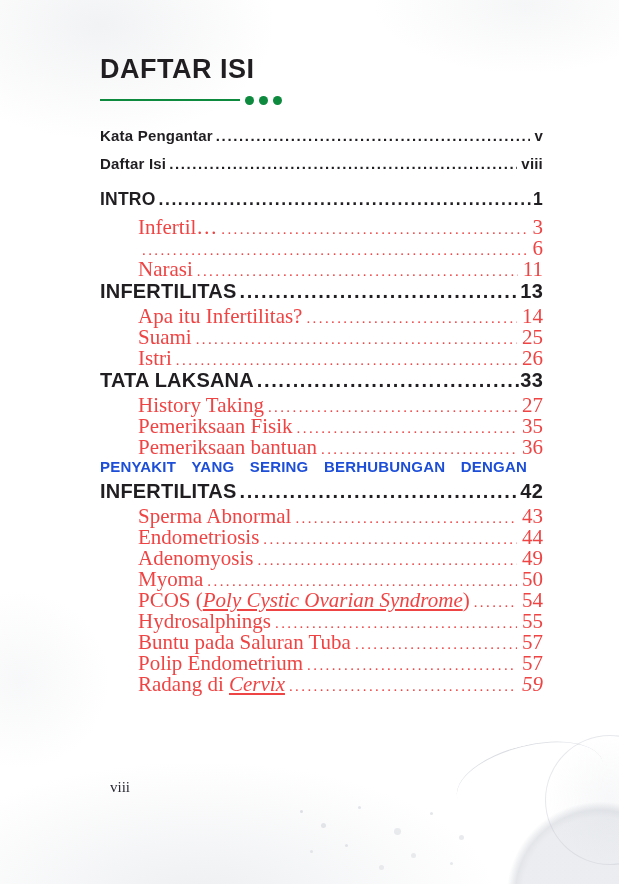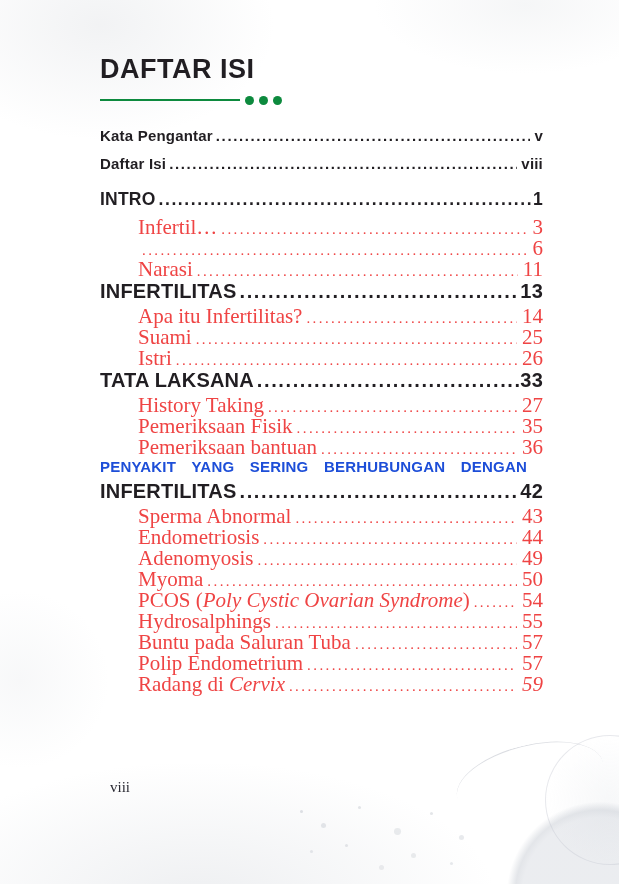--- a/index.html
+++ b/index.html
@@ -67,21 +67,21 @@
   .chapter-large { height:26px; margin-top:6px; font-size:17.5px; }
 
   .chapter-justified { height:22px; margin-top:2px; display:flex; justify-content:space-between;
     width:427px; font-weight:700; font-size:15px; color:#1d4ed8; letter-spacing:0.2px; }
 
   .sub { height:21px; padding-left:38px;
     font-family:"Liberation Serif", serif; font-size:21px; color:#ef4444; }
   .sub .dots { margin-left:4px; }
   .sub .dots::after { letter-spacing:2.4px; font-size:15px; }
   .sub .pagenum { margin-left:5px; }
-  .sub i { font-style:italic; }
+  .sub i { font-style:italic;text-decoration:underline; }
   .pagenum.italic { font-style:italic; }
 
   .folio { position:absolute; left:110px; top:779px;
     font-family:"Liberation Serif", serif; font-size:15px; color:#2a2a33; }
 </style>
 </head>
 <body>
 
 <div class="tx tx-tl"></div>
 <div class="tx tx-tm"></div>

